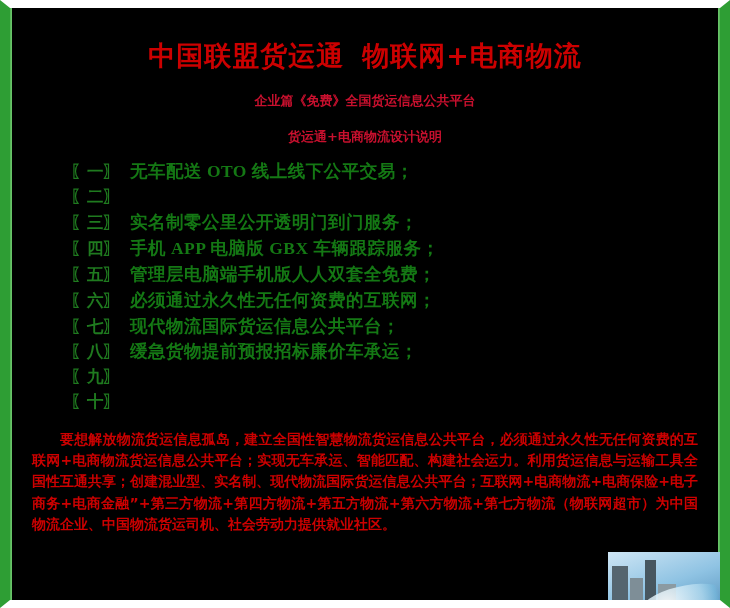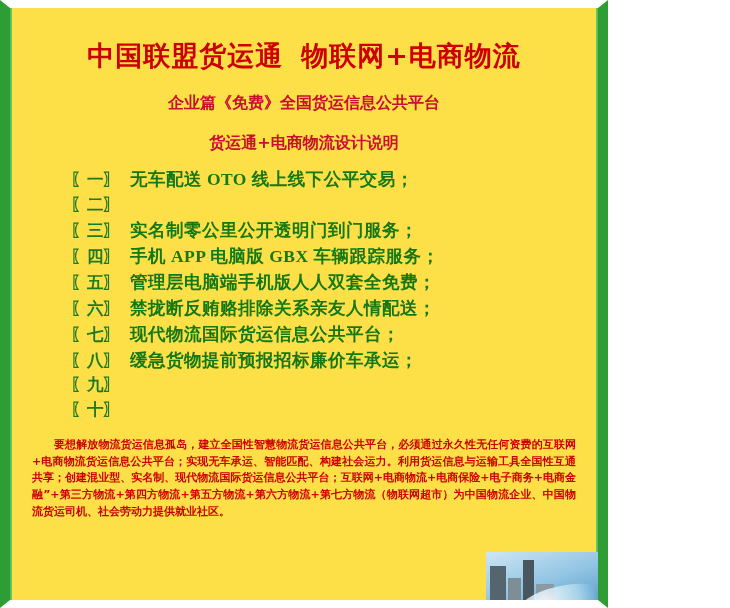--- a/index.html
+++ b/index.html
@@ -8,23 +8,23 @@
   }
   body {
     width: 730px;
     height: 608px;
     background: #ffffff;
     font-family: "DejaVu Sans", "Liberation Sans", sans-serif;
     overflow: hidden;
   }
   .page {
     position: relative;
-    width: 608px;
+    width: 730px;
     height: 608px;
-    background: #fde047;
+    background: #000000;
     box-sizing: border-box;
     border-left: 10px solid #2e9e34;
     border-right: 10px solid #2e9e34;
     border-top: 8px solid #ffffff;
     border-bottom: 8px solid #ffffff;
     overflow: hidden;
   }
   
   .side-bar {
     position: absolute;
@@ -50,21 +50,21 @@
     letter-spacing: 1px;
     margin-top: 30px;
     font-family: "DejaVu Sans", "Liberation Sans", sans-serif;
   }
   .title-main .gap { display: inline-block; width: 18px; }
 
   .title-sub {
     text-align: center;
     color: #c8102e;
     font-weight: bold;
-    font-size: 16px;
+    font-size: 13px;
     margin-top: 18px;
     line-height: 1.35;
   }
   .title-sub .line2 { display: block; margin-top: 18px; }
 
   .list {
     margin-top: 14px;
     padding-left: 0;
   }
   .list-row {
@@ -87,21 +87,21 @@
   .list-row .txt {
     color: #147814;
     letter-spacing: 0.5px;
     font-family: Liberation Serif, serif;
   }
 
   .para {
     margin: 14px 22px 0 22px;
     color: #cc0000;
     font-weight: bold;
-    font-size: 11px;
+    font-size: 14px;
     line-height: 1.52;
     text-align: justify;
     text-justify: inter-ideograph;
     text-indent: 2em;
   }
 
   
   .photo {
     position: absolute;
     right: 0px;
@@ -183,21 +183,21 @@
       <div class="list-row">
         <span class="num">〖四〗</span>
         <span class="txt">手机 APP 电脑版 GBX 车辆跟踪服务；</span>
       </div>
       <div class="list-row">
         <span class="num">〖五〗</span>
         <span class="txt">管理层电脑端手机版人人双套全免费；</span>
       </div>
       <div class="list-row">
         <span class="num">〖六〗</span>
-        <span class="txt">禁拢断反贿赂排除关系亲友人情配送；</span>
+        <span class="txt">必须通过永久性无任何资费的互联网；</span>
       </div>
       <div class="list-row">
         <span class="num">〖七〗</span>
         <span class="txt">现代物流国际货运信息公共平台；</span>
       </div>
       <div class="list-row">
         <span class="num">〖八〗</span>
         <span class="txt">缓急货物提前预报招标廉价车承运；</span>
       </div>
       <div class="list-row">

